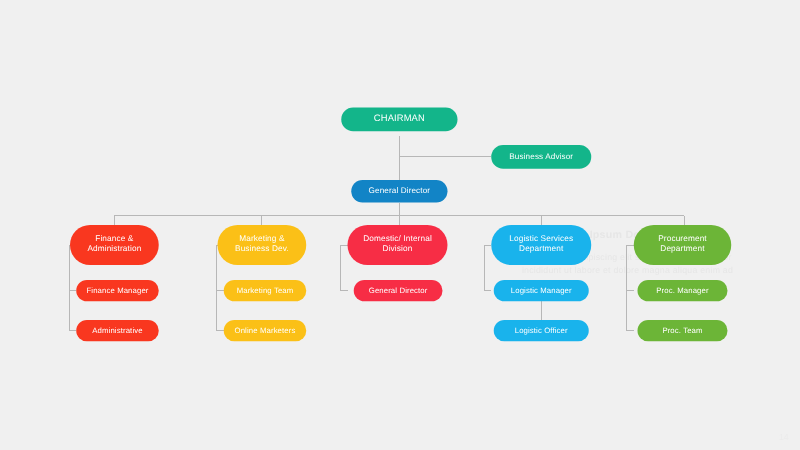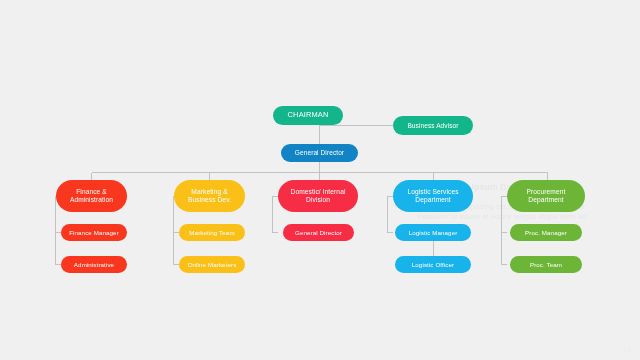--- a/index.html
+++ b/index.html
@@ -144,21 +144,21 @@
 
       <line x1="433.5" y1="241" x2="433.5" y2="256"></line>
 
       <line x1="501.5" y1="196" x2="501.5" y2="264.5"></line>
       <line x1="501.5" y1="196" x2="507" y2="196"></line>
       <line x1="501.5" y1="232.5" x2="507" y2="232.5"></line>
       <line x1="501.5" y1="264.5" x2="507" y2="264.5"></line>
     </g>
   </svg>
 
-  <div class="node n-chairman" style="left:273px; top:106px; width:70px; height:19px;">CHAIRMAN</div>
+  <div class="node n-chairman" style="left:273px; top:86px; width:93px; height:19px;">CHAIRMAN</div>
 
   <div class="node n-advisor" style="left:393px; top:116px; width:80px; height:19px;">Business Advisor</div>
 
   <div class="node n-gdir" style="left:281px; top:144px; width:77px; height:18px;">General Director</div>
 
   <div class="node head c-red" style="left:56px; top:180px; width:71px; height:32px;">Finance &amp;
 Administration</div>
   <div class="node sub c-red" style="left:61px; top:224px; width:66px; height:17px;">Finance Manager</div>
   <div class="node sub c-red" style="left:61px; top:256px; width:66px; height:17px;">Administrative</div>
 

